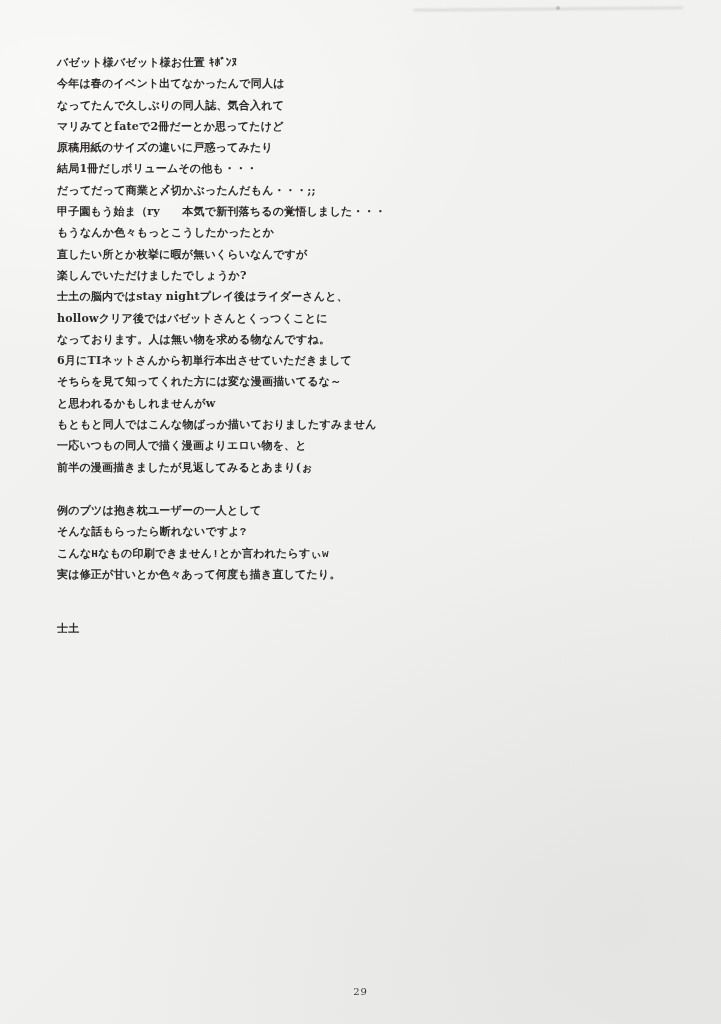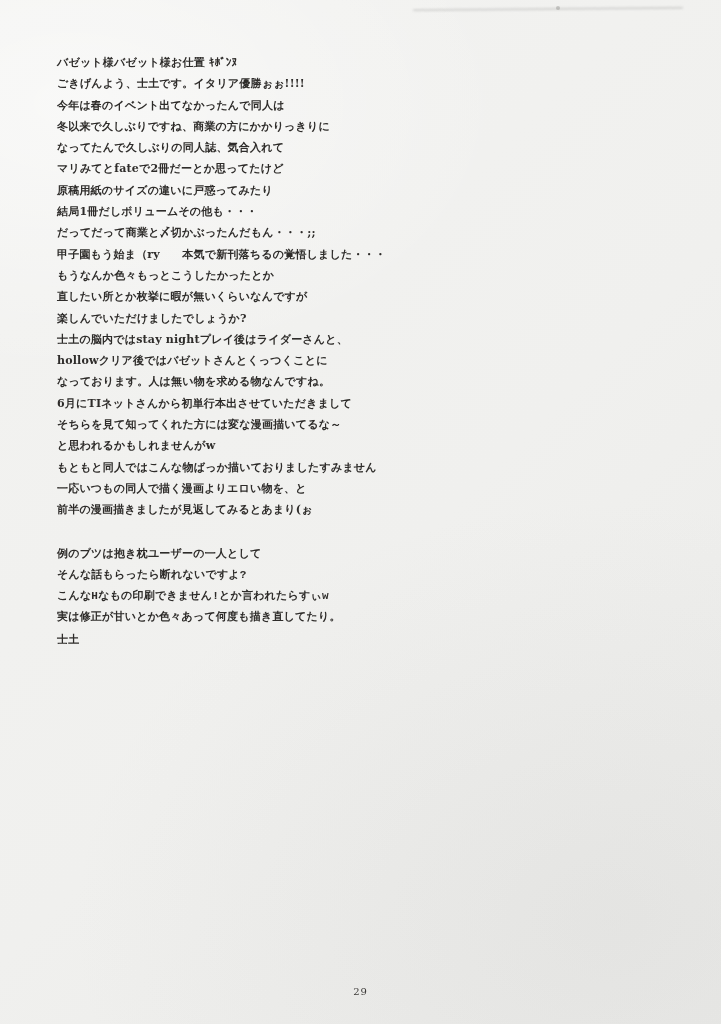--- a/index.html
+++ b/index.html
@@ -54,21 +54,21 @@
     letter-spacing: 0.2px;
     color: var(--ink, #2e2c2a);
   }
   .para { margin: 0; padding: 0; }
   .para2 { margin-top: 23px; font-family: Liberation Mono, monospace; }
   .line {
     white-space: pre;
     min-height: 21.3px;
   }
   .signature {
-    margin-top: 0;
+    margin-top: 32px;
     white-space: pre;
   }
   .page-number {
     position: absolute;
     left: 0;
     top: 986px;
     width: 100%;
     text-align: center;
     font-size: 10px;
     font-weight: 500;
@@ -81,23 +81,21 @@
 <body>
 
 <div class="page" style="--paper: #f0f0ee; --ink: #2e2c2a;">
   <div class="scan-edge"></div>
   <div class="scan-speck"></div>
 
   <div class="text-block">
     <div class="para">
 
     <div class="line">バゼット様バゼット様お仕置 ｷﾎﾞﾝﾇ</div>
-        <div class="line">ごきげんよう、士土です。イタリア優勝ぉぉ!!!!</div>
         <div class="line">今年は春のイベント出てなかったんで同人は</div>
-        <div class="line">冬以来で久しぶりですね、商業の方にかかりっきりに</div>
         <div class="line">なってたんで久しぶりの同人誌、気合入れて</div>
         <div class="line">マリみてとfateで2冊だーとか思ってたけど</div>
         <div class="line">原稿用紙のサイズの違いに戸惑ってみたり</div>
         <div class="line">結局1冊だしボリュームその他も・・・</div>
         <div class="line">だってだって商業と〆切かぶったんだもん・・・;;</div>
         <div class="line">甲子園もう始ま（ry　　本気で新刊落ちるの覚悟しました・・・</div>
         <div class="line">もうなんか色々もっとこうしたかったとか</div>
         <div class="line">直したい所とか枚挙に暇が無いくらいなんですが</div>
         <div class="line">楽しんでいただけましたでしょうか?</div>
         <div class="line">士土の脳内ではstay nightプレイ後はライダーさんと、</div>

